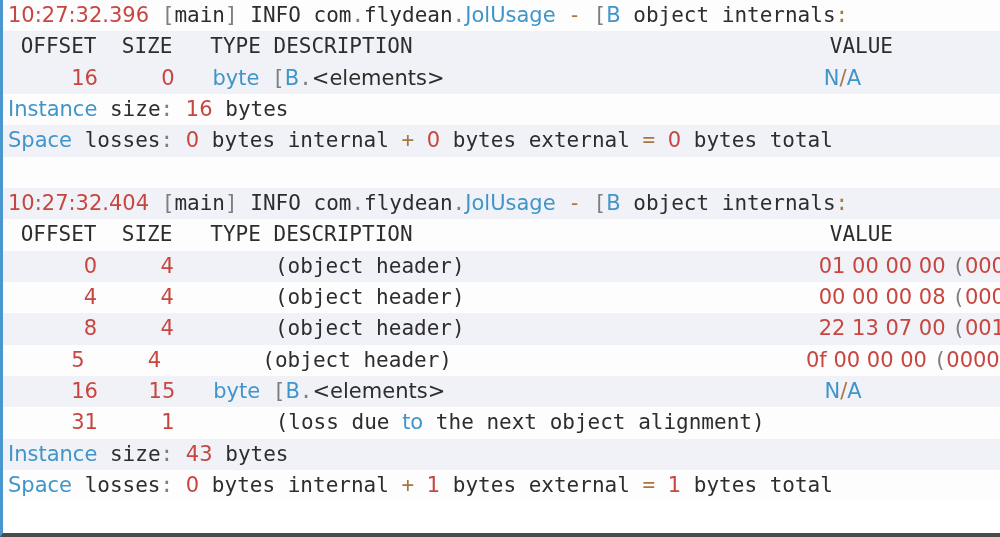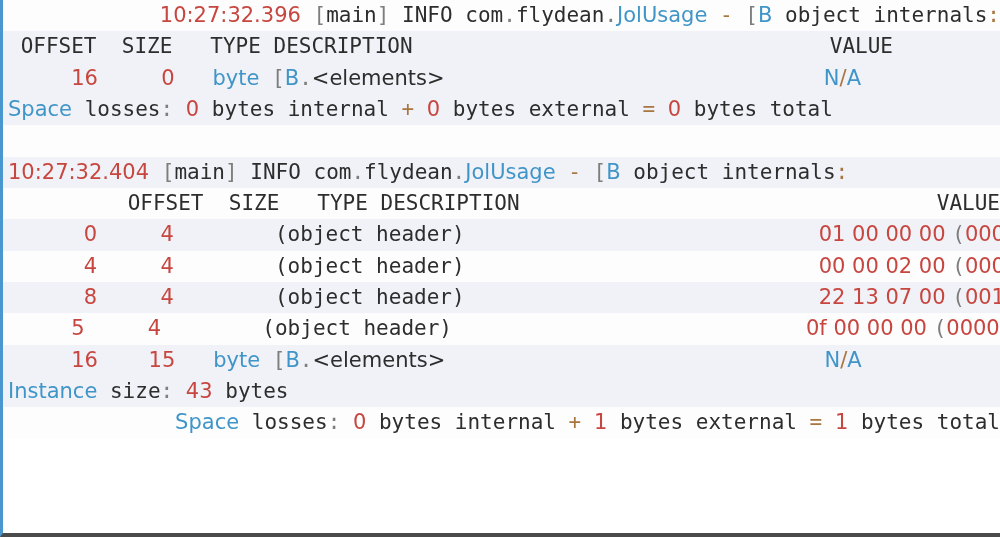--- a/index.html
+++ b/index.html
@@ -12,39 +12,41 @@
     width:1000px;height:537px;
     border-left:3px solid #4a97cf;
     border-bottom:4px solid #4b4b4b;
     overflow:hidden;
     font-size:21px;color:#2d2d2d;
   }
   .line{
     height:31.35px;line-height:31.35px;
     white-space:pre;padding-left:5px;overflow:hidden;
   }
-  .bg-w{background:#fdfdfe;text-align:right;}
+  .bg-w{background:#fdfdfe;}
   .bg-g{background:#f1f2f7;}
   .c-r{color:#c7463f;}
   .c-b{color:#4095c8;}
   .c-t{color:#a8763f;}
   .c-g{color:#7e7e7e;}
   .f-s{font-family:"DejaVu Sans", "Liberation Sans", sans-serif;}
 </style>
 </head>
 <body>
 
 <div class="console">
     <div class="line bg-w"><span class="c-r f-s">10:27:32.396</span><span> </span><span class="c-g">[</span><span>main</span><span class="c-g">]</span><span> INFO com</span><span class="c-g">.</span><span>flydean</span><span class="c-g">.</span><span class="c-b f-s">JolUsage</span><span> </span><span class="c-t">-</span><span> </span><span class="c-g">[</span><span class="c-b f-s">B</span><span> object internals</span><span class="c-t">:</span></div>
     <div class="line bg-g"><span> OFFSET  SIZE   TYPE DESCRIPTION                                 VALUE</span></div>
     <div class="line bg-g"><span>     </span><span class="c-r f-s">16</span><span>     </span><span class="c-r f-s">0</span><span>   </span><span class="c-b f-s">byte</span><span> </span><span class="c-g">[</span><span class="c-b f-s">B</span><span class="c-g">.</span><span class="f-s">&lt;elements&gt;</span><span>                              </span><span class="c-b f-s">N</span><span class="c-t f-s">/</span><span class="c-b f-s">A</span></div>
+    <div class="line bg-w"><span class="c-b f-s">Instance</span><span> size</span><span class="c-g">:</span><span> </span><span class="c-r f-s">16</span><span> bytes</span></div>
     <div class="line bg-g"><span class="c-b f-s">Space</span><span> losses</span><span class="c-g">:</span><span> </span><span class="c-r f-s">0</span><span> bytes internal </span><span class="c-t">+</span><span> </span><span class="c-r f-s">0</span><span> bytes external </span><span class="c-t">=</span><span> </span><span class="c-r f-s">0</span><span> bytes total</span></div>
     <div class="line bg-w"><span></span></div>
     <div class="line bg-g"><span class="c-r f-s">10:27:32.404</span><span> </span><span class="c-g">[</span><span>main</span><span class="c-g">]</span><span> INFO com</span><span class="c-g">.</span><span>flydean</span><span class="c-g">.</span><span class="c-b f-s">JolUsage</span><span> </span><span class="c-t">-</span><span> </span><span class="c-g">[</span><span class="c-b f-s">B</span><span> object internals</span><span class="c-t">:</span></div>
     <div class="line bg-w"><span> OFFSET  SIZE   TYPE DESCRIPTION                                 VALUE</span></div>
     <div class="line bg-g"><span>      </span><span class="c-r f-s">0</span><span>     </span><span class="c-r f-s">4</span><span>        (object header)</span><span>                            </span><span class="c-r f-s">01 00 00 00 </span><span class="c-g">(</span><span class="c-r f-s">00000001 00000000 00000000 00000000</span></div>
-    <div class="line bg-w"><span>      </span><span class="c-r f-s">4</span><span>     </span><span class="c-r f-s">4</span><span>        (object header)</span><span>                            </span><span class="c-r f-s">00 00 02 00 </span><span class="c-g">(</span><span class="c-r f-s">00000000 00000000 00000000 00000000</span></div>
+    <div class="line bg-w"><span>      </span><span class="c-r f-s">4</span><span>     </span><span class="c-r f-s">4</span><span>        (object header)</span><span>                            </span><span class="c-r f-s">00 00 00 08 </span><span class="c-g">(</span><span class="c-r f-s">00000000 00000000 00000000 00000000</span></div>
     <div class="line bg-g"><span>      </span><span class="c-r f-s">8</span><span>     </span><span class="c-r f-s">4</span><span>        (object header)</span><span>                            </span><span class="c-r f-s">22 13 07 00 </span><span class="c-g">(</span><span class="c-r f-s">00100010 00010011 00000111 00000000</span></div>
     <div class="line bg-w"><span>     </span><span class="c-r f-s">5</span><span>     </span><span class="c-r f-s">4</span><span>        (object header)</span><span>                            </span><span class="c-r f-s">0f 00 00 00 </span><span class="c-g">(</span><span class="c-r f-s">00001111 00000000 00000000 00000000</span></div>
     <div class="line bg-g"><span>     </span><span class="c-r f-s">16</span><span>    </span><span class="c-r f-s">15</span><span>   </span><span class="c-b f-s">byte</span><span> </span><span class="c-g">[</span><span class="c-b f-s">B</span><span class="c-g">.</span><span class="f-s">&lt;elements&gt;</span><span>                              </span><span class="c-b f-s">N</span><span class="c-t f-s">/</span><span class="c-b f-s">A</span></div>
+    <div class="line bg-w"><span>     </span><span class="c-r f-s">31</span><span>     </span><span class="c-r f-s">1</span><span>        (loss due </span><span class="c-b f-s">to</span><span> the next object alignment)</span></div>
     <div class="line bg-g"><span class="c-b f-s">Instance</span><span> size</span><span class="c-g">:</span><span> </span><span class="c-r f-s">43</span><span> bytes</span></div>
     <div class="line bg-w"><span class="c-b f-s">Space</span><span> losses</span><span class="c-g">:</span><span> </span><span class="c-r f-s">0</span><span> bytes internal </span><span class="c-t">+</span><span> </span><span class="c-r f-s">1</span><span> bytes external </span><span class="c-t">=</span><span> </span><span class="c-r f-s">1</span><span> bytes total</span></div>
   </div>
 
 </body></html>

